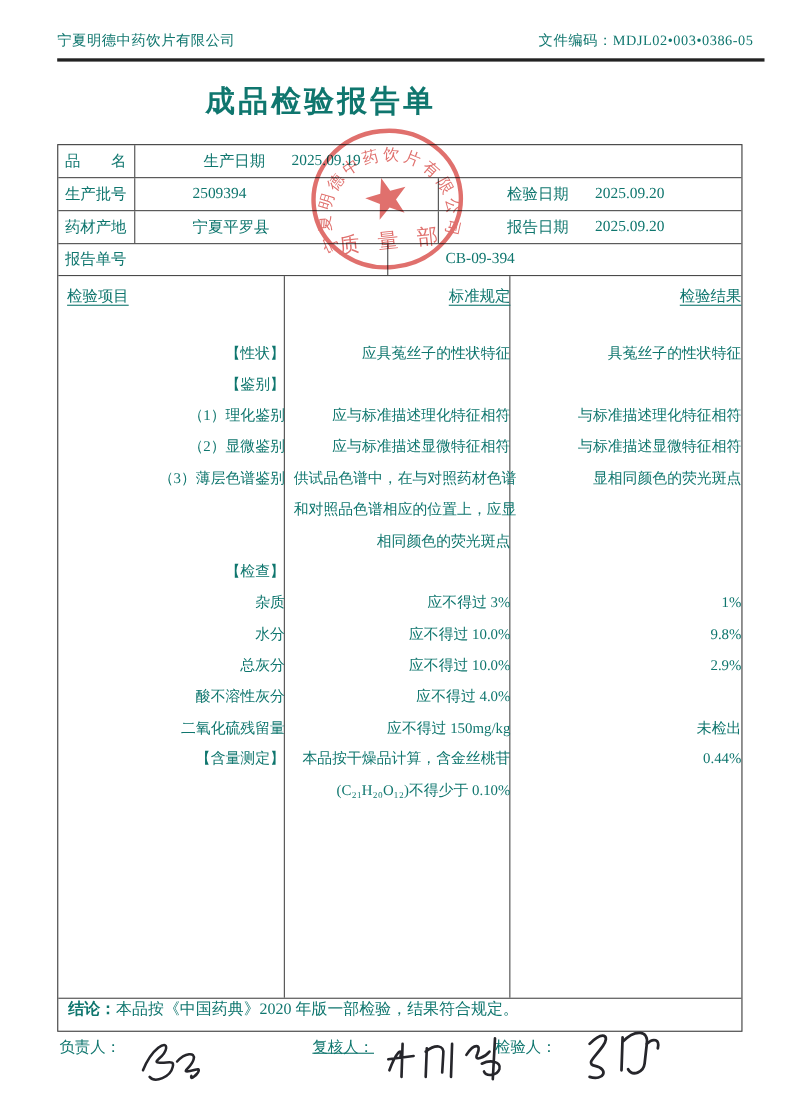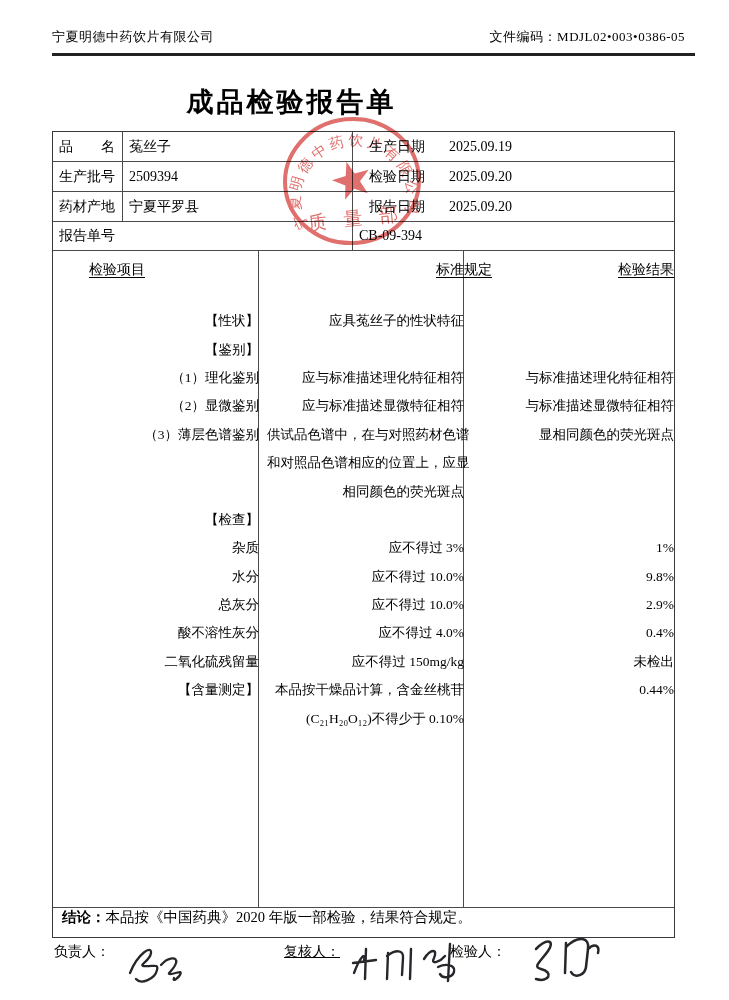--- a/index.html
+++ b/index.html
@@ -1,38 +1,38 @@
 <!DOCTYPE html>
 <html><head>
 <meta charset="utf-8">
 <style>
   html,body{margin:0;padding:0;background:#fff;}
   .page{
     position:relative;width:729px;height:1000px;background:#ffffff;overflow:hidden;
-    font-family:"Liberation Serif","DejaVu Serif",serif;color:#000000;
+    font-family:"Liberation Serif","DejaVu Serif",serif;color:#0f766e;
   }
   
   .doc-header{position:absolute;left:52px;right:44px;top:28px;display:flex;justify-content:space-between;font-size:13px;letter-spacing:.5px;}
   .head-rule{position:absolute;left:52px;right:34px;top:53px;height:3px;background:#222;}
-  .doc-title{position:absolute;left:0;top:84px;width:583px;text-align:center;font-size:27px;font-weight:bold;letter-spacing:3px;}
+  .doc-title{position:absolute;left:0;top:74px;width:583px;text-align:center;font-size:27px;font-weight:bold;letter-spacing:3px;}
   
   .report-table{position:absolute;left:52px;top:131px;width:623px;height:807px;border:1.6px solid #3a3a3a;box-sizing:border-box;font-size:14px;}
-  .info-row{display:grid;border-bottom:1.4px solid #4a4a4a;align-items:center;height:29px;}
+  .info-row{display:grid;border-bottom:1.4px solid #4a4a4a;align-items:center;height:29px;gap:46px;}
   .info-row.cols4{grid-template-columns:70px 230px 1fr;}
   .info-row.cols2{grid-template-columns:300px 1fr;height:28px;}
   .info-cell{padding:0 6px;white-space:pre;overflow:hidden;}
   .info-cell.b-r{border-right:1.4px solid #4a4a4a;height:100%;display:flex;align-items:center;}
   .right-pair{display:flex;align-items:center;padding-left:16px;}
   .right-pair .plabel{width:80px;}
   
   .main-section{position:relative;height:656px;}
   .vline{position:absolute;top:0;bottom:0;width:1.4px;background:#4a4a4a;}
   .vline.v1{left:205px;}
   .vline.v2{left:410px;}
-  .grid-headers{position:absolute;top:10px;left:0;right:0;display:grid;grid-template-columns:206px 205px 1fr;margin-left:28px;}
+  .grid-headers{position:absolute;top:10px;left:0;right:0;display:grid;grid-template-columns:206px 205px 1fr;}
   .ghead{text-decoration:underline;text-underline-offset:3px;font-size:14px;}
   .ghead.item{padding-left:8px;}
   .ghead.center{text-align:right;}
   .grid-body{position:absolute;top:56px;left:0;right:0;}
   .grid-line{display:grid;grid-template-columns:206px 205px 1fr;height:28.4px;align-items:center;}
   .gcell{white-space:pre;overflow:visible;font-size:13.5px;text-align:right;}
   .gcell.item{padding-left:8px;}
   .gcell.standard{padding-left:8px;}
   .gcell.result{padding-left:7px;}
   
@@ -59,21 +59,20 @@
     <span>文件编码：MDJL02•003•0386-05</span>
   </div>
   <div class="head-rule"></div>
 
   <div class="doc-title">成品检验报告单</div>
 
   <div class="report-table">
 
     <div class="info-row cols4">
       <div class="info-cell b-r">品　　名</div>
-      <div class="info-cell b-r">菟丝子</div>
       <div class="right-pair">
         <span class="plabel">生产日期</span>
         <span>2025.09.19</span>
       </div>
     </div>
     <div class="info-row cols4">
       <div class="info-cell b-r">生产批号</div>
       <div class="info-cell b-r">2509394</div>
       <div class="right-pair">
         <span class="plabel">检验日期</span>
@@ -98,20 +97,21 @@
       <div class="vline v2"></div>
       <div class="grid-headers">
         <div class="ghead item">检验项目</div>
         <div class="ghead center">标准规定</div>
         <div class="ghead center">检验结果</div>
       </div>
       <div class="grid-body">
           <div class="grid-line">
             <div class="gcell item">【性状】</div>
             <div class="gcell standard">应具菟丝子的性状特征</div>
+            <div class="gcell result">具菟丝子的性状特征</div>
           </div>
           <div class="grid-line">
             <div class="gcell item">【鉴别】</div>
             <div class="gcell standard"></div>
             <div class="gcell result"></div>
           </div>
           <div class="grid-line">
             <div class="gcell item">（1）理化鉴别</div>
             <div class="gcell standard">应与标准描述理化特征相符</div>
             <div class="gcell result">与标准描述理化特征相符</div>
@@ -152,21 +152,20 @@
             <div class="gcell result">9.8%</div>
           </div>
           <div class="grid-line">
             <div class="gcell item">总灰分</div>
             <div class="gcell standard">应不得过 10.0%</div>
             <div class="gcell result">2.9%</div>
           </div>
           <div class="grid-line">
             <div class="gcell item">酸不溶性灰分</div>
             <div class="gcell standard">应不得过 4.0%</div>
-            <div class="gcell result">0.4%</div>
           </div>
           <div class="grid-line">
             <div class="gcell item">二氧化硫残留量</div>
             <div class="gcell standard">应不得过 150mg/kg</div>
             <div class="gcell result">未检出</div>
           </div>
           <div class="grid-line">
             <div class="gcell item">【含量测定】</div>
             <div class="gcell standard">本品按干燥品计算，含金丝桃苷</div>
             <div class="gcell result">0.44%</div>

